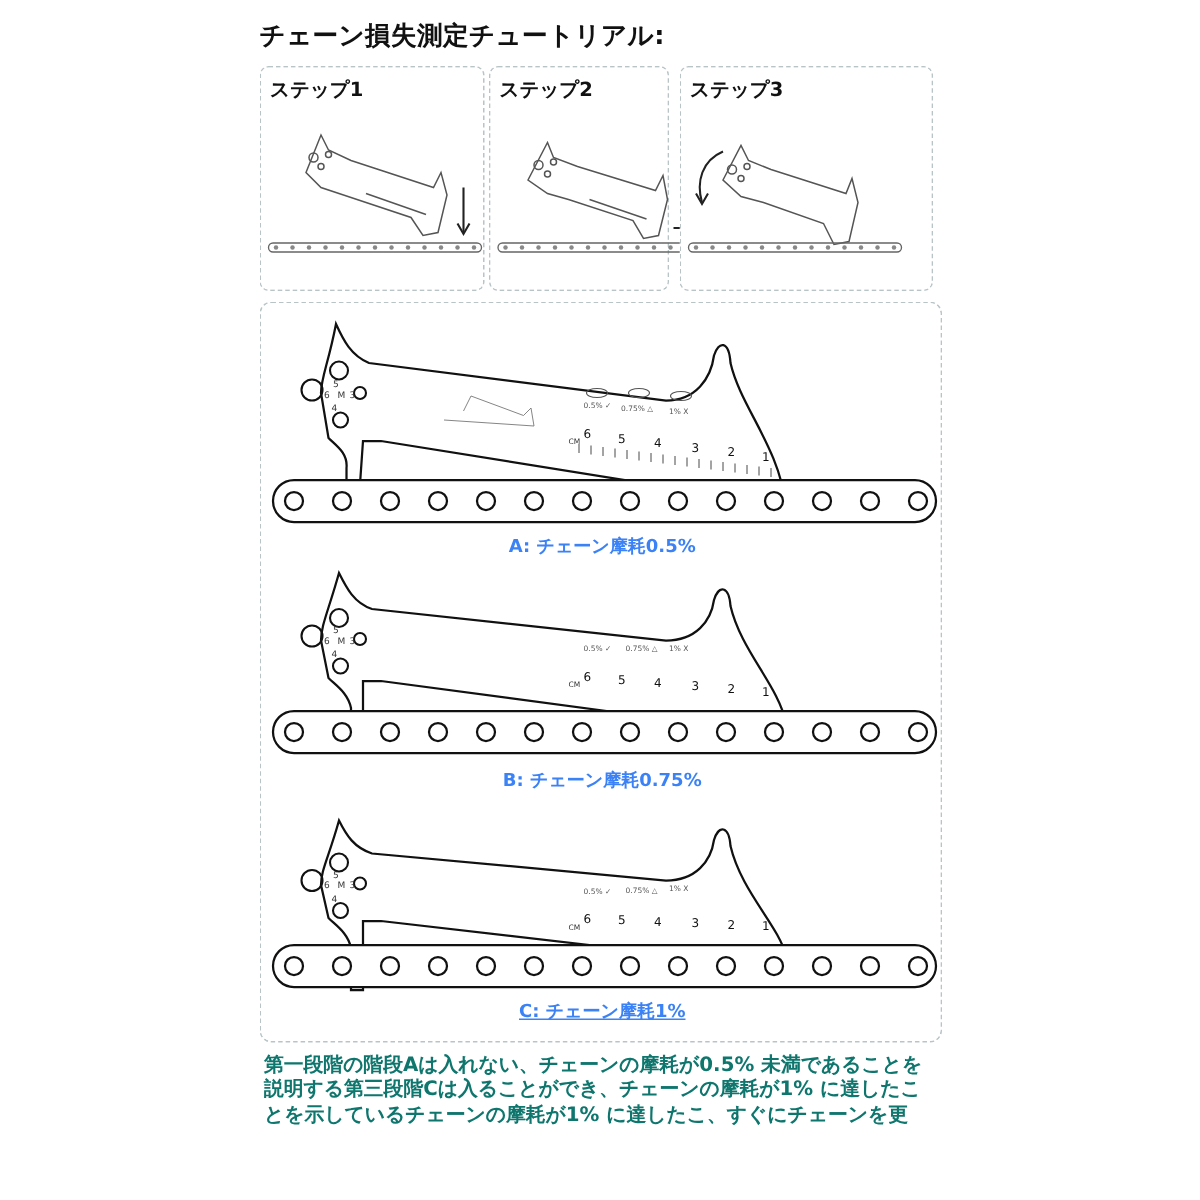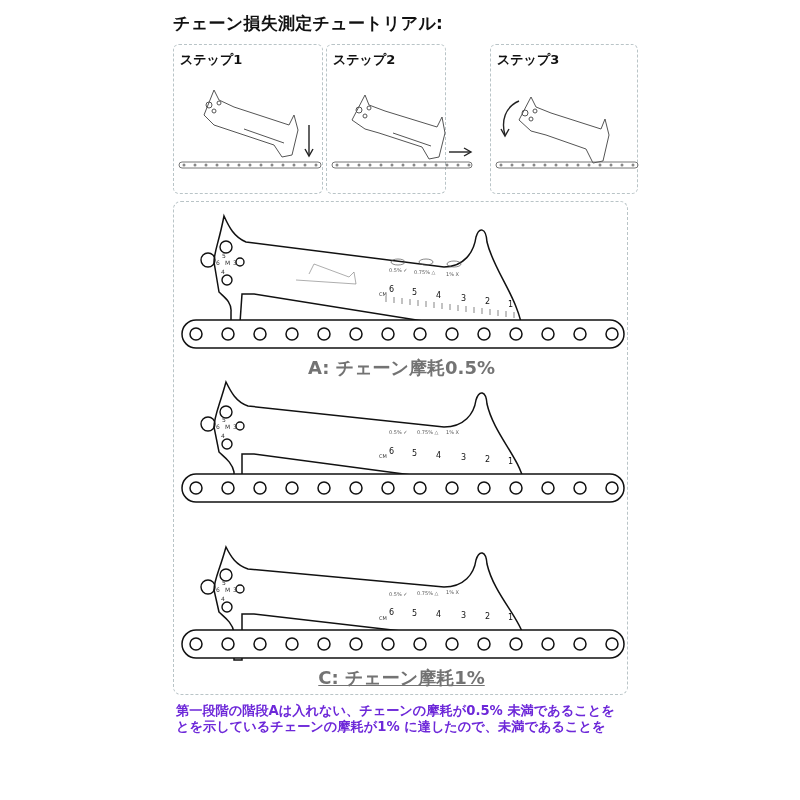--- a/index.html
+++ b/index.html
@@ -4,22 +4,22 @@
 <style>
   html, body { margin: 0; padding: 0; background: #ffffff; }
   body { width: 800px; height: 800px; position: relative; overflow: hidden;
          font-family: "DejaVu Sans", "Liberation Sans", sans-serif; color: #111; }
   .title { position: absolute; left: 173px; top: 12px; font-size: 17px; font-weight: bold; letter-spacing: 0.3px; }
   .step-box { position: absolute; top: 44px; height: 150px; border: 1px dashed #b9c4c7; border-radius: 6px; box-sizing: border-box; background: #fff; }
   .step-label { position: absolute; left: 6px; top: 6px; font-size: 13px; font-weight: bold; }
   .step-svg { position: absolute; left: 0; top: 0; }
   .main-box { position: absolute; left: 173px; top: 201px; width: 455px; height: 494px; border: 1px dashed #b9c4c7; border-radius: 8px; box-sizing: border-box; }
   .panel { position: absolute; left: 0; width: 455px; height: 160px; }
-  .caption { position: absolute; width: 455px; left: 0; text-align: center; font-size: 18px; font-weight: bold; color: #737373; }
-  .note { position: absolute; left: 176px; top: 703px; width: 450px; font-size: 13.2px; line-height: 16.3px; color: #6d28d9; font-weight: bold; }
+  .caption { position: absolute; width: 455px; left: 0; text-align: center; font-size: 12px; font-weight: bold; color: #3b82f6; }
+  .note { position: absolute; left: 176px; top: 703px; width: 450px; font-size: 13.2px; line-height: 16.3px; color: #0f766e; font-weight: bold; }
   svg text { font-family: "DejaVu Sans", sans-serif; }
 </style>
 </head>
 <body>
 
 <div class="title">チェーン損失測定チュートリアル:</div>
 
 <div class="step-box" style="left:173px; width:150px;">
   <div class="step-label">ステップ1</div>
   <svg class="step-svg" width="150" height="150">
@@ -81,21 +81,21 @@
         <circle cx="87" cy="120" r="1.5"></circle>
         <circle cx="98" cy="120" r="1.5"></circle>
         <circle cx="109" cy="120" r="1.5"></circle>
         <circle cx="120" cy="120" r="1.5"></circle>
         <circle cx="131" cy="120" r="1.5"></circle>
         <circle cx="142" cy="120" r="1.5"></circle>
     </g>
   </svg>
 </div>
 
-<div class="step-box" style="left:490px; width:148px;">
+<div class="step-box" style="left:453px; width:169px;">
   <div class="step-label">ステップ3</div>
   <svg class="step-svg" width="151" height="150">
     <g fill="none" stroke="#555" stroke-width="1">
       <path d="M28 75 L40 52 L45 62 L60 68 L110 84 L114 74 L118 90 L112 116 L102 118 L95 104 L55 90 L40 86 Z"></path>
       <circle cx="34" cy="68" r="3"></circle>
         <circle cx="44" cy="66" r="2"></circle>
         <circle cx="40" cy="74" r="2"></circle>
     </g>
     <g stroke="#222" stroke-width="1.4" fill="none">
       <path d="M28 56 C14 62 10 76 14 90"></path>
@@ -250,20 +250,21 @@
             <circle cx="246" cy="116" r="6"></circle>
             <circle cx="278" cy="116" r="6"></circle>
             <circle cx="310" cy="116" r="6"></circle>
             <circle cx="342" cy="116" r="6"></circle>
             <circle cx="374" cy="116" r="6"></circle>
             <circle cx="406" cy="116" r="6"></circle>
             <circle cx="438" cy="116" r="6"></circle>
         </g>
       </g>
     </svg>
+    <div class="caption" style="top:140px;">B: チェーン摩耗0.75%</div>
   </div>
 
   <div class="panel" style="top:330px;">
     <svg width="455" height="140">
       <g fill="#fff" stroke="#111" stroke-width="1.5">
         <path d="M52 15 C57 25 62 33 74 37 L270 55 C290 55 300 42 302 28 C305 18 312 18 313 32 C320 62 345 85 350 105 L342 110 L305 108 L80 82 L68 82 L68 128 L60 128 L60 100 C58 90 50 85 45 80 L40 58 C40 48 45 40 52 15 Z"></path>
       </g>
       <g fill="none" stroke="#111" stroke-width="1.4">
         <circle cx="34" cy="55" r="7"></circle>
           <circle cx="52" cy="43" r="6"></circle>
@@ -310,14 +311,15 @@
             <circle cx="438" cy="112" r="6"></circle>
         </g>
       </g>
     </svg>
     <div class="caption" style="top:134px;text-decoration:underline;">C: チェーン摩耗1%</div>
   </div>
 </div>
 
 <div class="note">
   <div>第一段階の階段Aは入れない、チェーンの摩耗が0.5% 未満であることを</div>
-  <div>とを示しているチェーンの摩耗が1% に達したので、未満であることを</div>
+  <div>説明する第三段階Cは入ることができ、チェーンの摩耗が1% に達したこ</div>
+  <div>とを示しているチェーンの摩耗が1% に達したこ、すぐにチェーンを更</div>
 </div>
 
 </body></html>

